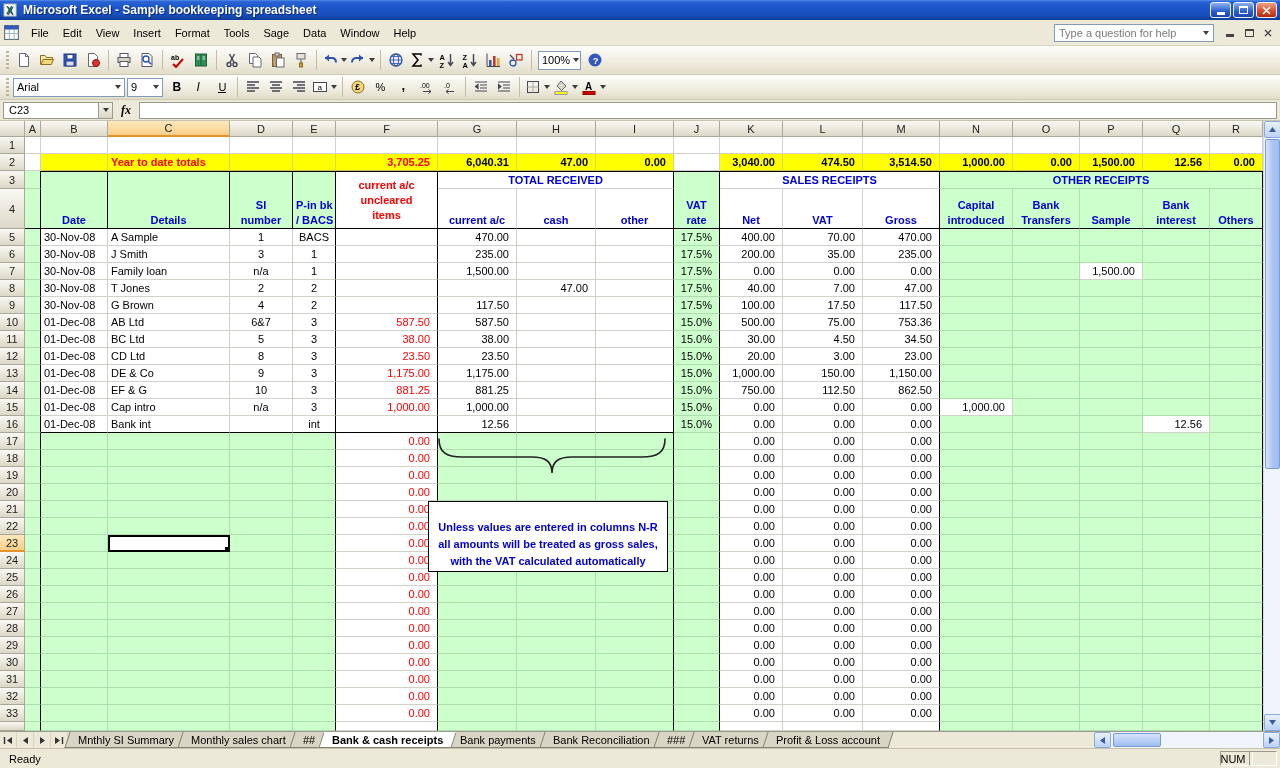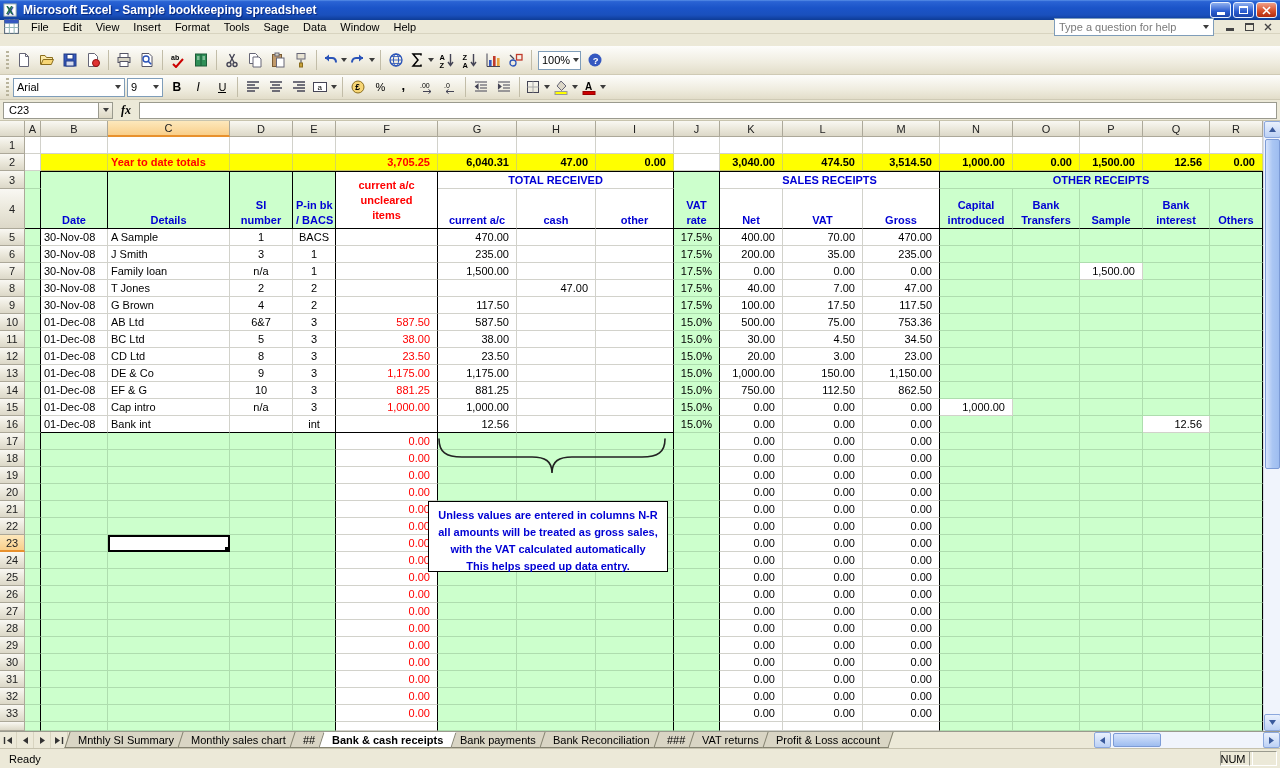--- a/index.html
+++ b/index.html
@@ -9,21 +9,21 @@
 .titlebar{position:absolute;top:0;left:0;right:0;height:20px;display:flex;align-items:center;gap:5px;padding-left:3px;
  background:linear-gradient(180deg,#5a91e8 0%,#2a63d4 8%,#1b54c8 40%,#1a50bd 75%,#0e3c96 100%);
  color:#fff;font-size:12px;font-weight:bold;text-shadow:1px 1px 1px #00227a}
 .tb-btns{margin-left:auto;display:flex;gap:2px;padding-right:3px}
 .tb-btn{width:21px;height:16px;border-radius:3px;border:1px solid #e8f0ff;display:flex;align-items:center;justify-content:center;
  background:linear-gradient(180deg,#8fb0ef,#2a5cd0 60%,#1c44a8)}
 .tb-btn.close{background:linear-gradient(180deg,#f0a089,#d9512c 55%,#b22a0e)}
 .gl-min{width:8px;height:3px;background:#fff;margin-top:7px}
 .gl-max{width:9px;height:8px;border:1px solid #fff;border-top:2px solid #fff}
 
-.menubar{position:absolute;top:20px;left:0;right:0;height:14px;background:#ece9d8;border-bottom:1px solid #d8d4c0;
+.menubar{position:absolute;top:20px;left:0;right:0;height:26px;background:#ece9d8;border-bottom:1px solid #d8d4c0;
  display:flex;align-items:center;padding-left:3px}
 .menu-items{display:flex;align-items:center}
 .menu-item{padding:5px 7px;color:#000}
 .helpbox{margin-left:auto;width:160px;height:18px;background:#fff;border:1px solid #7f9db9;color:#7a7a7a;
  display:flex;align-items:center;justify-content:space-between;padding:0 4px}
 .winmini{display:flex;gap:3px;margin:0 4px 0 8px}
 .wm{width:16px;height:15px;display:flex;align-items:center;justify-content:center}
 .gl-min.s{background:#444;margin-top:6px}
 .gl-max.s{border-color:#444;border-top-color:#444}
 
@@ -63,21 +63,21 @@
 .hdr{color:#0000d4;font-weight:bold;text-align:center;vertical-align:bottom;padding-bottom:3px;line-height:13px}
 .ttl{vertical-align:middle;padding-bottom:0;border-bottom-width:0}
 .hdrred{color:#ff0000;font-weight:bold;text-align:center;vertical-align:middle;line-height:14px}
 .brk{border-right-color:#000 !important}
 .bbk{border-bottom-color:#000 !important}
 .bt{border-top:1px solid #000}
 .sel{outline:2px solid #000;outline-offset:-2px;position:relative;background:#fff !important}
 .sel:after{content:"";position:absolute;right:0;bottom:0;width:4px;height:4px;background:#000}
 .brace{position:absolute;left:436px;top:314px}
 .note{position:absolute;left:428px;top:380px;width:240px;height:71px;background:#fff;border:1px solid #000;
- color:#0000d4;font-weight:bold;text-align:center;padding-top:5px;line-height:17px}
+ color:#0000d4;font-weight:bold;text-align:center;padding-top:17px;line-height:17px}
 
 .vscroll{position:absolute;right:0;top:0;width:17px;height:610px;background:#f0f4fc;border-left:1px solid #d8dce8}
 .vs-btn{position:absolute;left:0;width:17px;height:17px;display:flex;align-items:center;justify-content:center;
  background:linear-gradient(180deg,#eaf1fd,#bcd1f5);border:1px solid #8ca8dd;border-radius:2px}
 .vs-btn.up{top:0}.vs-btn.down{bottom:0}
 .vs-thumb{position:absolute;left:1px;top:18px;width:15px;height:330px;border:1px solid #7c9bd6;border-radius:2px;
  background:linear-gradient(90deg,#d7e4fc,#aac6f3 50%,#9ebdf0)}
 
 .tabrow{position:absolute;top:731px;left:0;right:0;height:17px;background:#ece9d8;display:flex;align-items:stretch;border-top:1px solid #9a9a8e}
 .nav{width:17px;display:flex;align-items:center;justify-content:center;background:#ece9d8;border-right:1px solid #d8d4c0}
@@ -1190,21 +1190,20 @@
           </tbody>
         </table>
       </div>
     <svg class="brace" width="232" height="40" viewBox="0 0 232 40">
       <path d="M3 4 C3 17 10 22 26 22 L96 22 C109 22 116 26 116 38 C116 26 123 22 136 22 L206 22 C222 22 229 17 229 4" fill="none" stroke="#222" stroke-width="1.6" stroke-linecap="round"></path>
     </svg>
     <div class="note">
         <div>Unless values are entered in columns N-R</div>
         <div>all amounts will be treated as gross sales,</div>
         <div>with the VAT calculated automatically</div>
-        <div>This helps speed up data entry.</div>
       </div>
     <div class="vscroll">
       <span class="vs-btn up">
           <svg width="7" height="5" viewBox="0 0 7 5">
             <path d="M3.5 0L7 5H0z" fill="#3a5a9c"></path>
           </svg>
         </span>
       <span class="vs-thumb"></span>
       <span class="vs-btn down">
           <svg width="7" height="5" viewBox="0 0 7 5">

